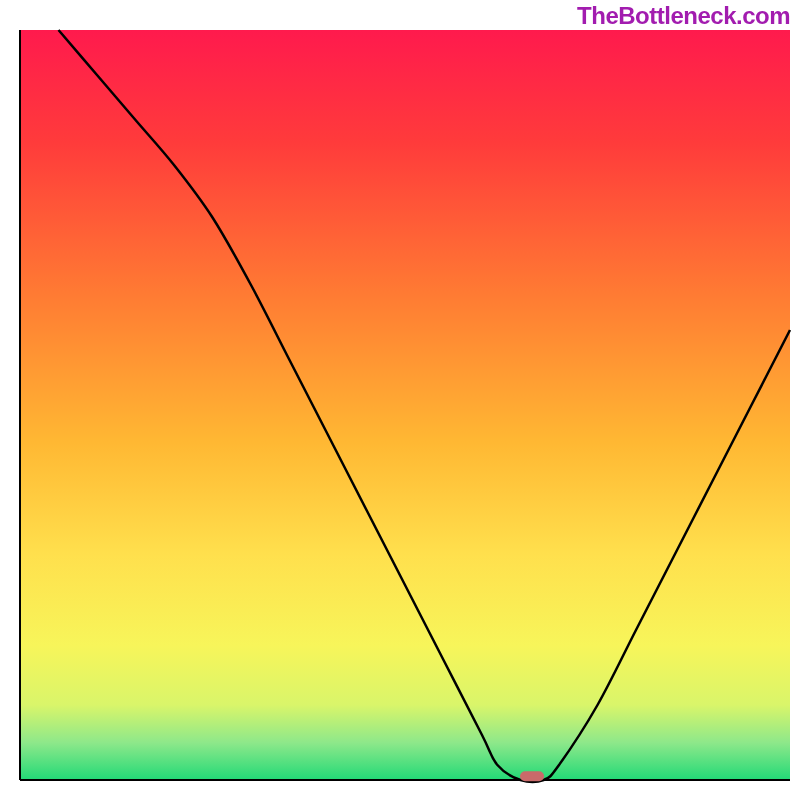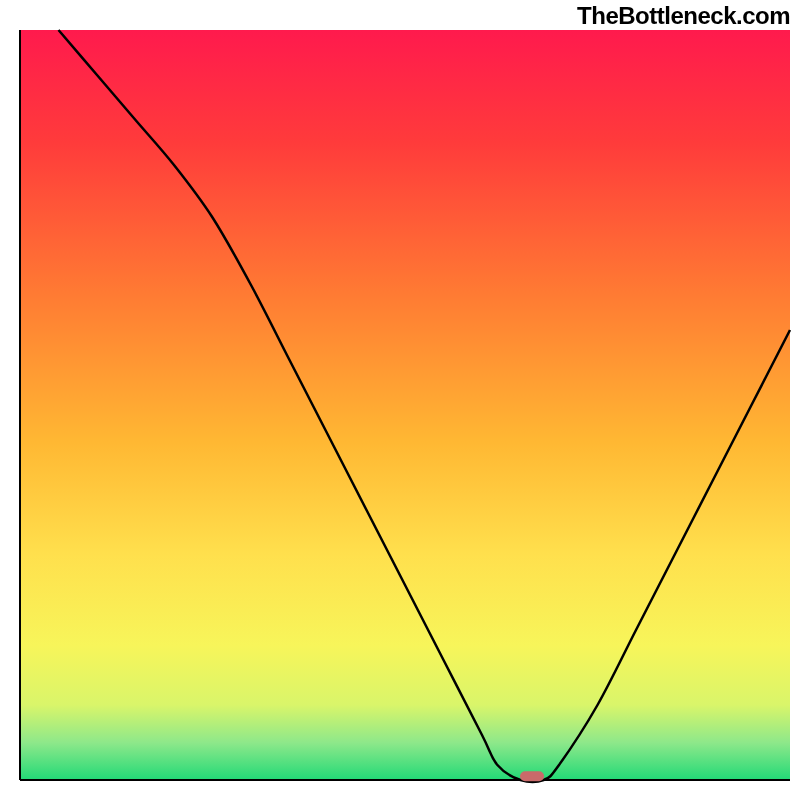--- a/index.html
+++ b/index.html
@@ -15,21 +15,21 @@
     width: 800px;
     height: 800px;
     background: #ffffff;
   }
   .watermark {
     position: absolute;
     top: 2px;
     right: 10px;
     font-size: 24px;
     font-weight: bold;
-    color: #000000;
+    color: #a21caf;
     z-index: 10;
     letter-spacing: -0.5px;
   }
   svg.plot {
     position: absolute;
     left: 0;
     top: 0;
   }
 </style>
 </head>

